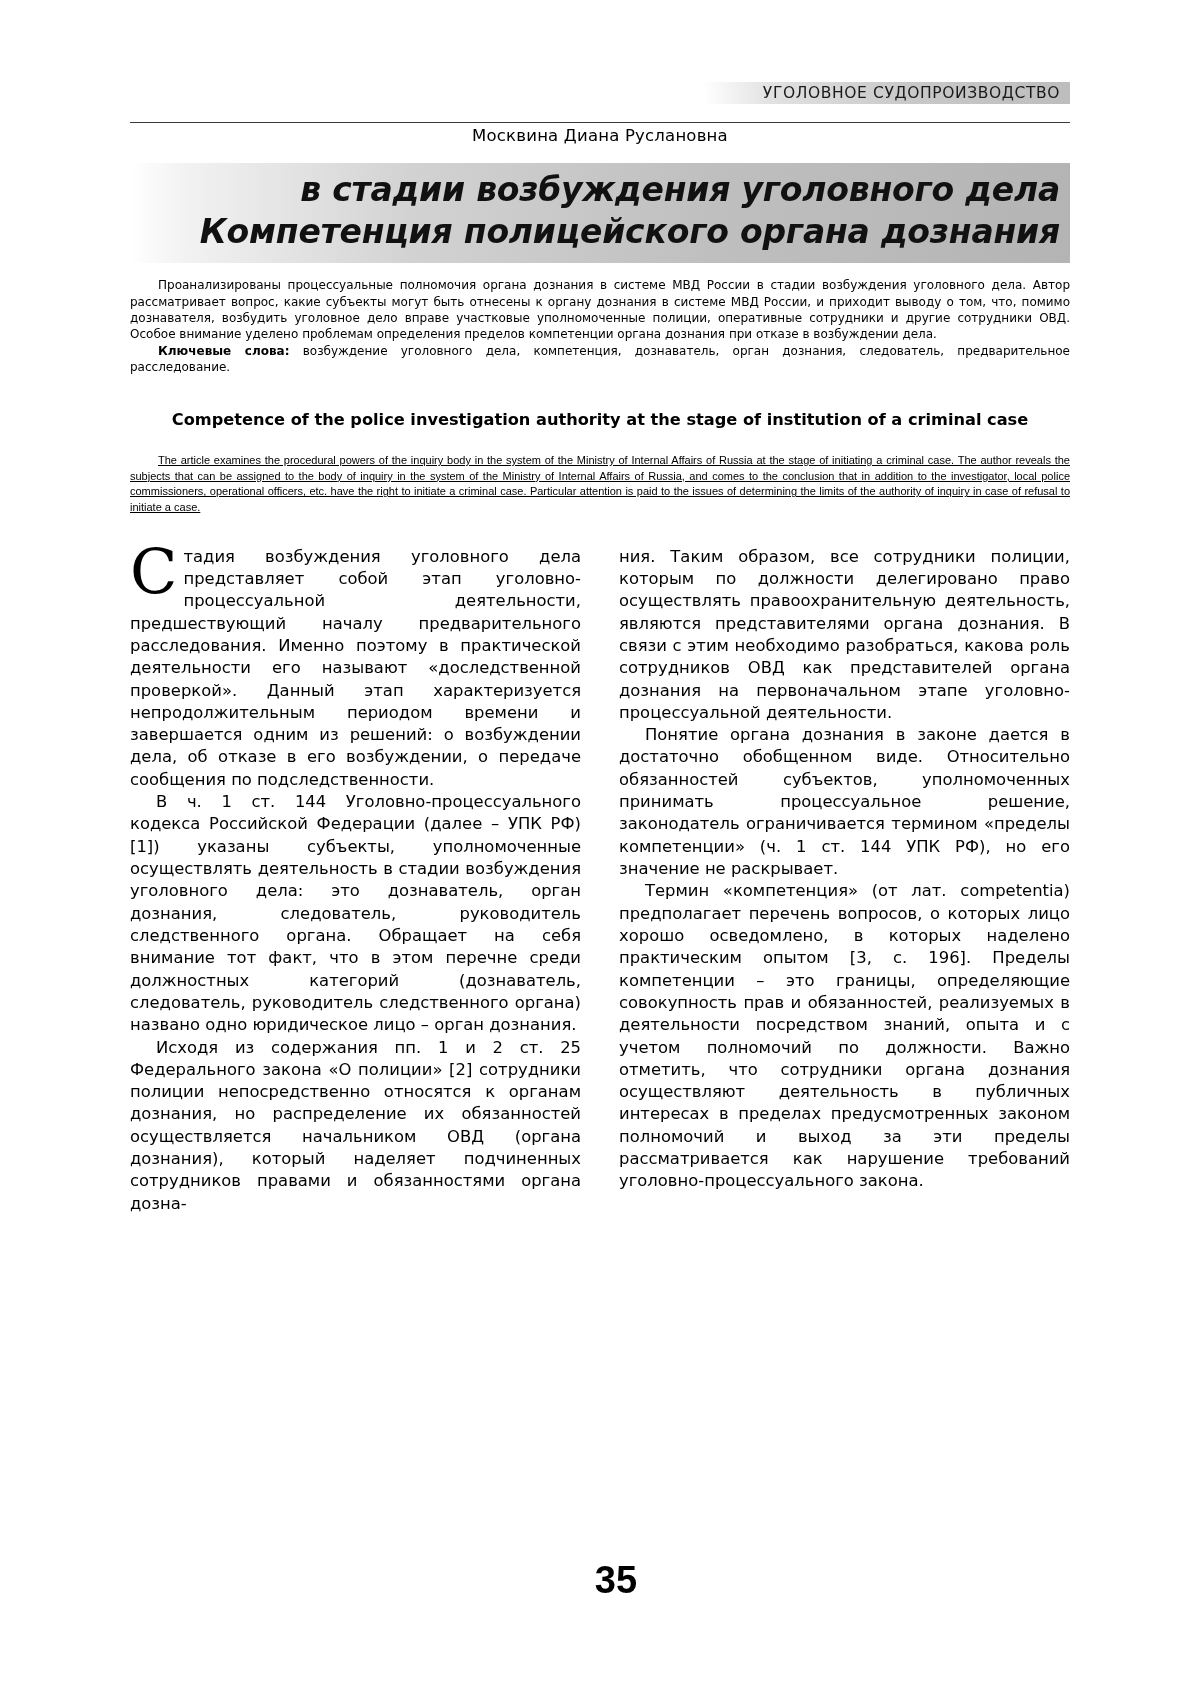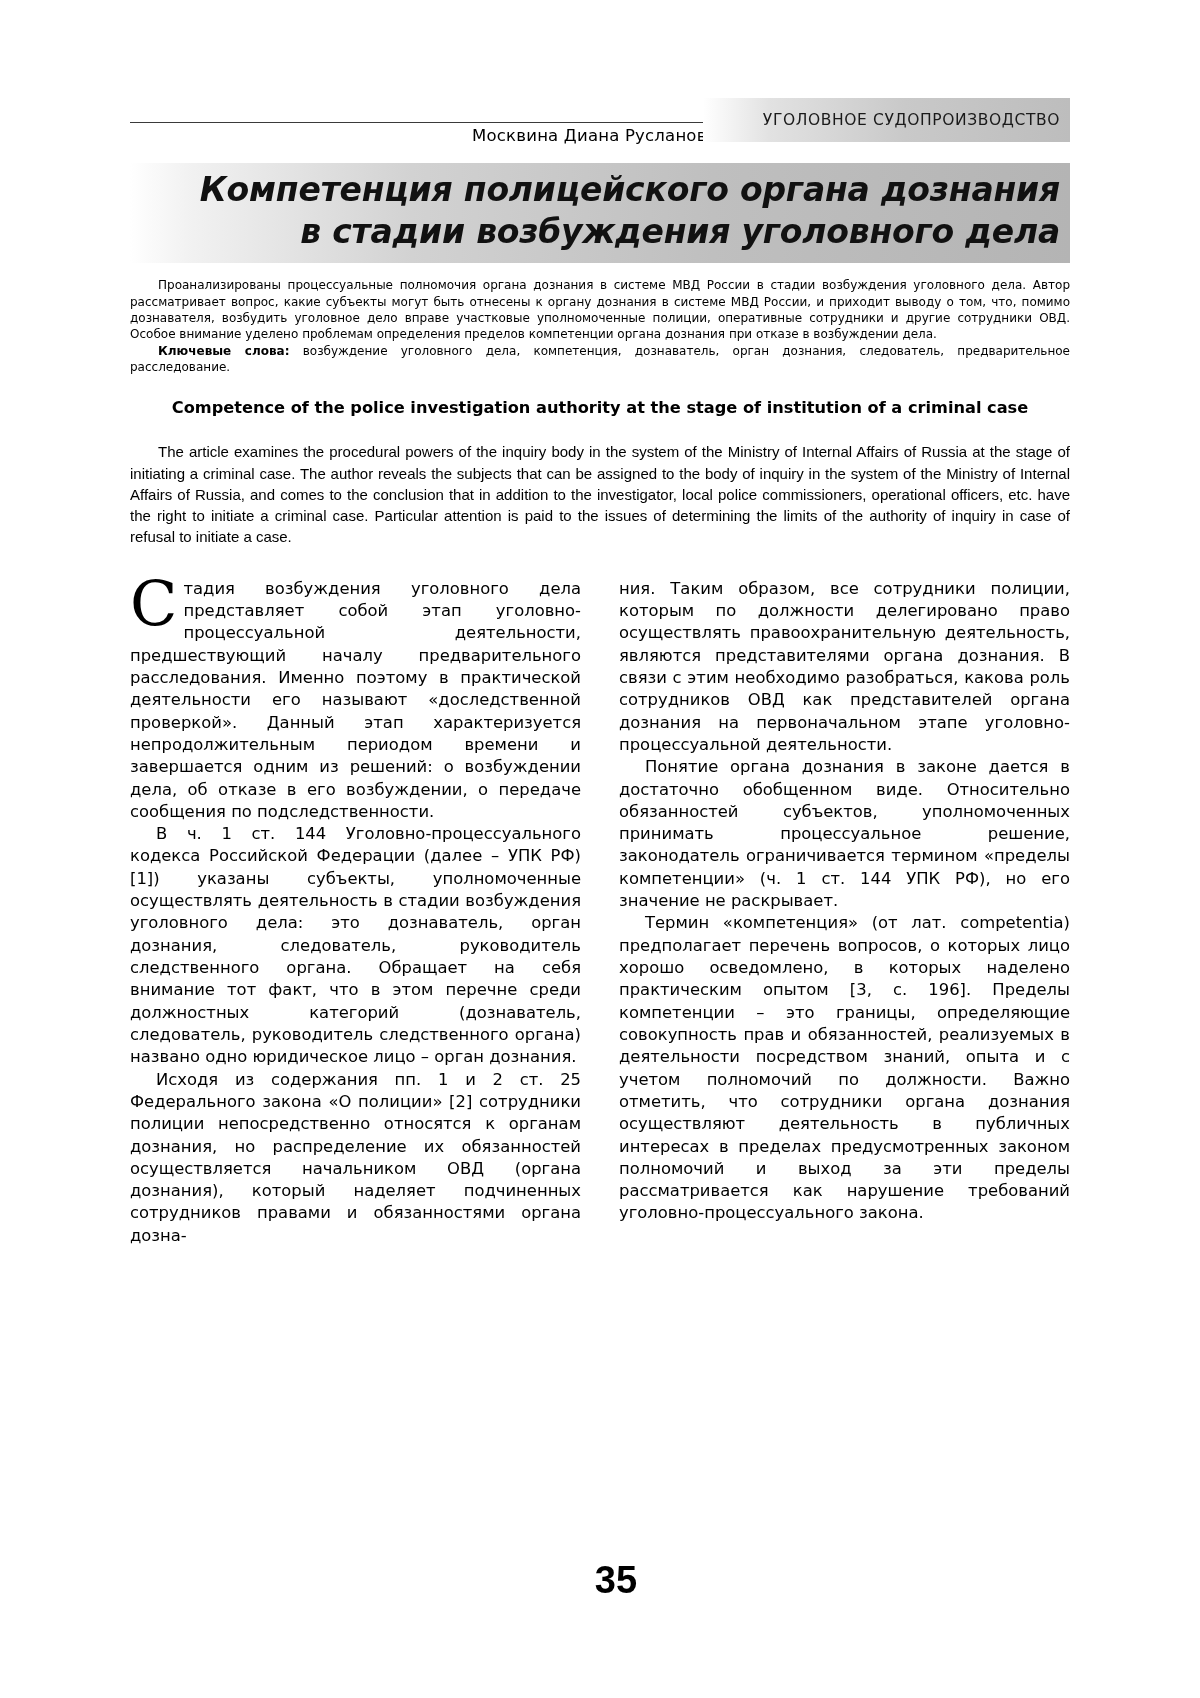--- a/index.html
+++ b/index.html
@@ -26,22 +26,22 @@
 
   
   .runhead-wrap {
     position: relative;
     margin-top: 82px;
     height: 26px;
   }
   .runhead-band {
     position: absolute;
     right: 0;
-    top: 16px;
-    height: 44px;
+    top: 0;
+    height: 22px;
     background: linear-gradient(to right, #ffffff 0%, #e2e2e2 18%, #c9c9c9 55%, #bdbdbd 100%);
     padding: 0 10px 0 60px;
     display: flex;
     align-items: center;
     justify-content: flex-end;
   }
   .runhead-text {
     font-size: 15.5px;
     letter-spacing: 0.6px;
     color: #1a1a1a;
@@ -83,33 +83,34 @@
   .abs {
     margin-top: 14px;
     font-size: 12px;
     line-height: 1.36;
     text-align: justify;
   }
   .abs p { margin: 0; text-indent: 28px; }
   .kw-label { font-weight: bold; }
 
   .en-title {
-    margin-top: 22px;
+    margin-top: 34px;
     text-align: center;
     font-weight: bold;
     font-size: 16.2px;
     line-height: 1.35;
     padding: 0 8px;
   }
   .abs-en {
     margin-top: 22px;
-    font-size: 15px;
+    font-size: 11px;
     line-height: 1.42;
     text-align: justify;
     font-family: "Liberation Sans", sans-serif;
+    text-decoration: underline;
   }
   .abs-en p { margin: 0; text-indent: 28px; }
 
   
   .cols {
     margin-top: 30px;
     display: flex;
     gap: 38px;
   }
   .col {
@@ -151,22 +152,22 @@
     <div class="runhead-band">
       <span class="runhead-text">УГОЛОВНОЕ СУДОПРОИЗВОДСТВО</span>
     </div>
   </div>
 
   <div class="rule"></div>
 
   <div class="author">Москвина Диана Руслановна</div>
 
   <div class="title-block">
+    <div class="title-line">в стадии возбуждения уголовного дела</div>
     <div class="title-line">Компетенция полицейского органа дознания</div>
-    <div class="title-line">в стадии возбуждения уголовного дела</div>
   </div>
 
   <div class="abs">
     <p>Проанализированы процессуальные полномочия органа дознания в системе МВД России в стадии возбуждения уголовного дела. Автор рассматривает вопрос, какие субъекты могут быть отнесены к органу дознания в системе МВД России, и приходит выводу о том, что, помимо дознавателя, возбудить уголовное дело вправе участковые уполномоченные полиции, оперативные сотрудники и другие сотрудники ОВД. Особое внимание уделено проблемам определения пределов компетенции органа дознания при отказе в возбуждении дела.</p>
     <p><span class="kw-label">Ключевые слова:</span><span> возбуждение уголовного дела, компетенция, дознаватель, орган дознания, следователь, предварительное расследование.</span></p>
   </div>
 
   <div class="en-title">Competence of the police investigation authority at the stage of institution of a criminal case</div>
 
   <div class="abs-en">

